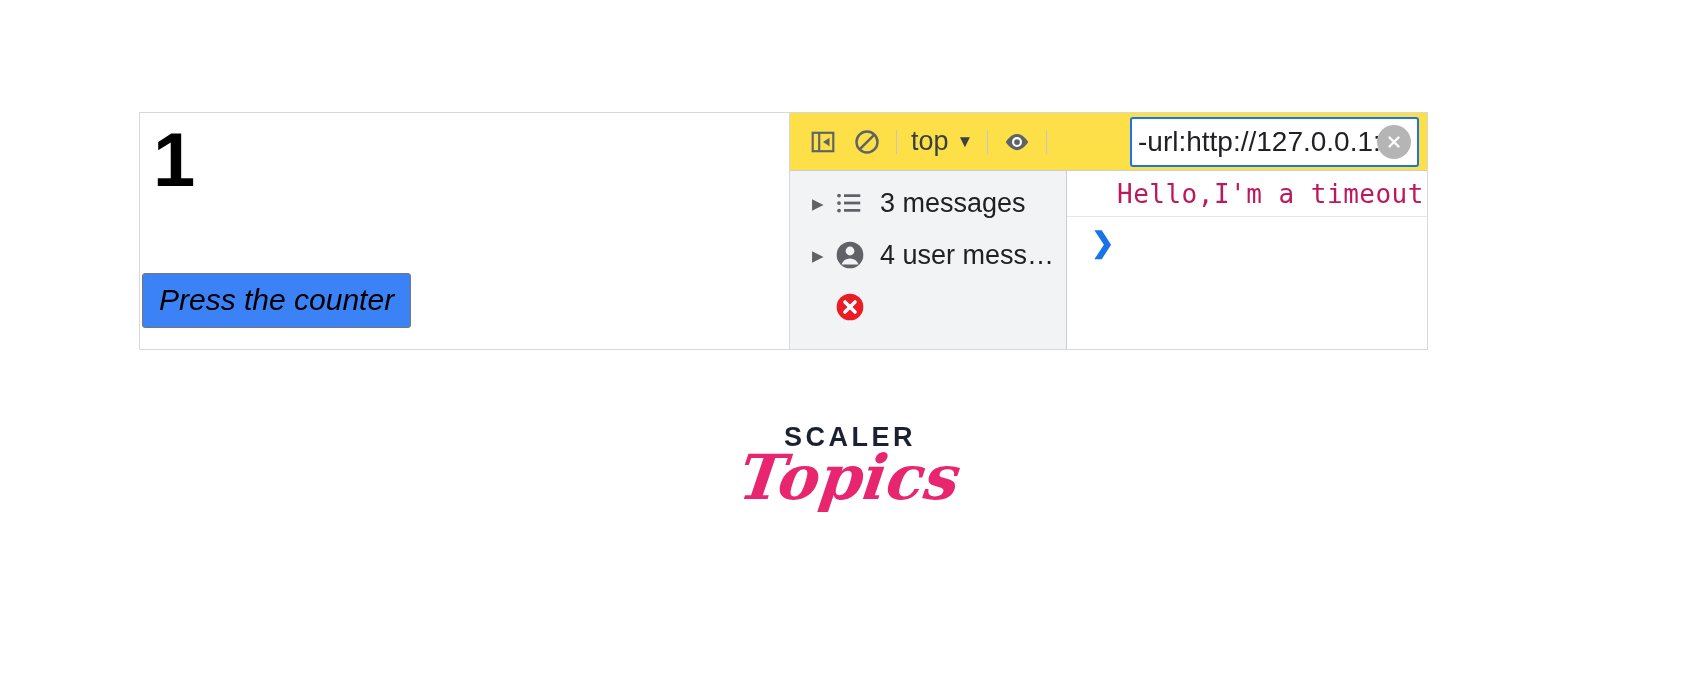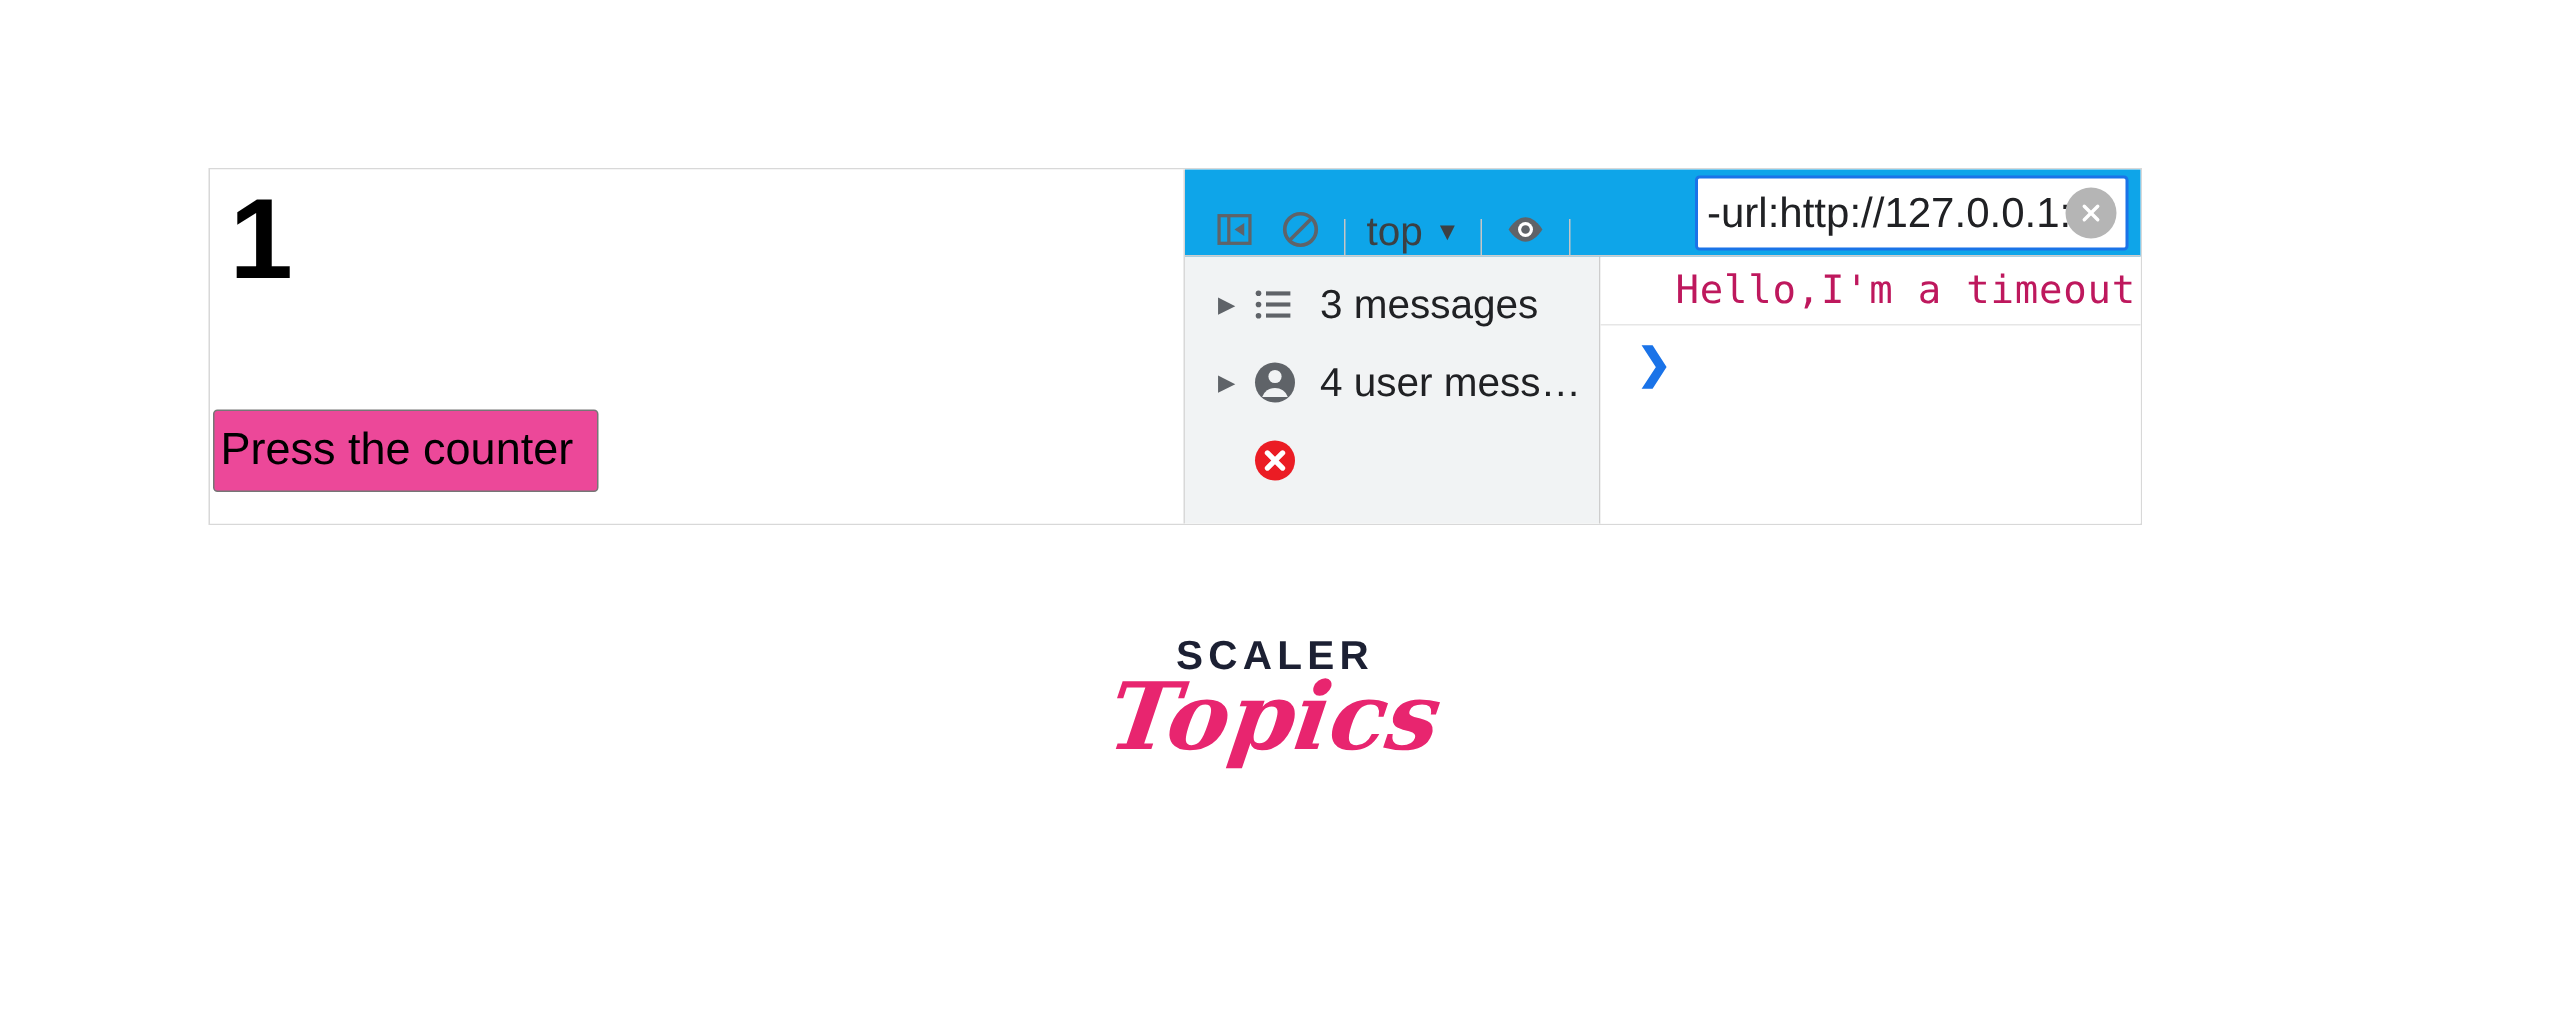--- a/index.html
+++ b/index.html
@@ -44,48 +44,49 @@
     font-size: 76px;
     font-weight: bold;
     line-height: 1;
     color: #000000;
     letter-spacing: -1px;
   }
   #counter-button {
     position: absolute;
     left: 2px;
     top: 160px;
-    padding: 8px 16px 10px 4px;
+    padding: 8px 16px 10px 16px;
     font-size: 30px;
     font-family: "Liberation Sans", sans-serif;
     color: #000000;
-    background: #ec4899;
+    background: #3b82f6;
     border: 1px solid #767676;
     border-radius: 3px;
     line-height: 1.18;
     cursor: pointer;
+    font-style: italic;
   }
 
   
   #devtools-pane {
     flex: 1 1 auto;
     display: flex;
     flex-direction: column;
     background: #ffffff;
     min-width: 0;
   }
 
   
   #console-toolbar {
     height: 58px;
     flex: 0 0 58px;
-    background: #0ea5e9;
+    background: #fde047;
     border-bottom: 1px solid #cdcdcd;
     display: flex;
-    align-items: flex-end;
+    align-items: center;
     padding-left: 16px;
     box-sizing: border-box;
     position: relative;
   }
   .tb-icon {
     width: 34px;
     height: 34px;
     display: flex;
     align-items: center;
     justify-content: center;

